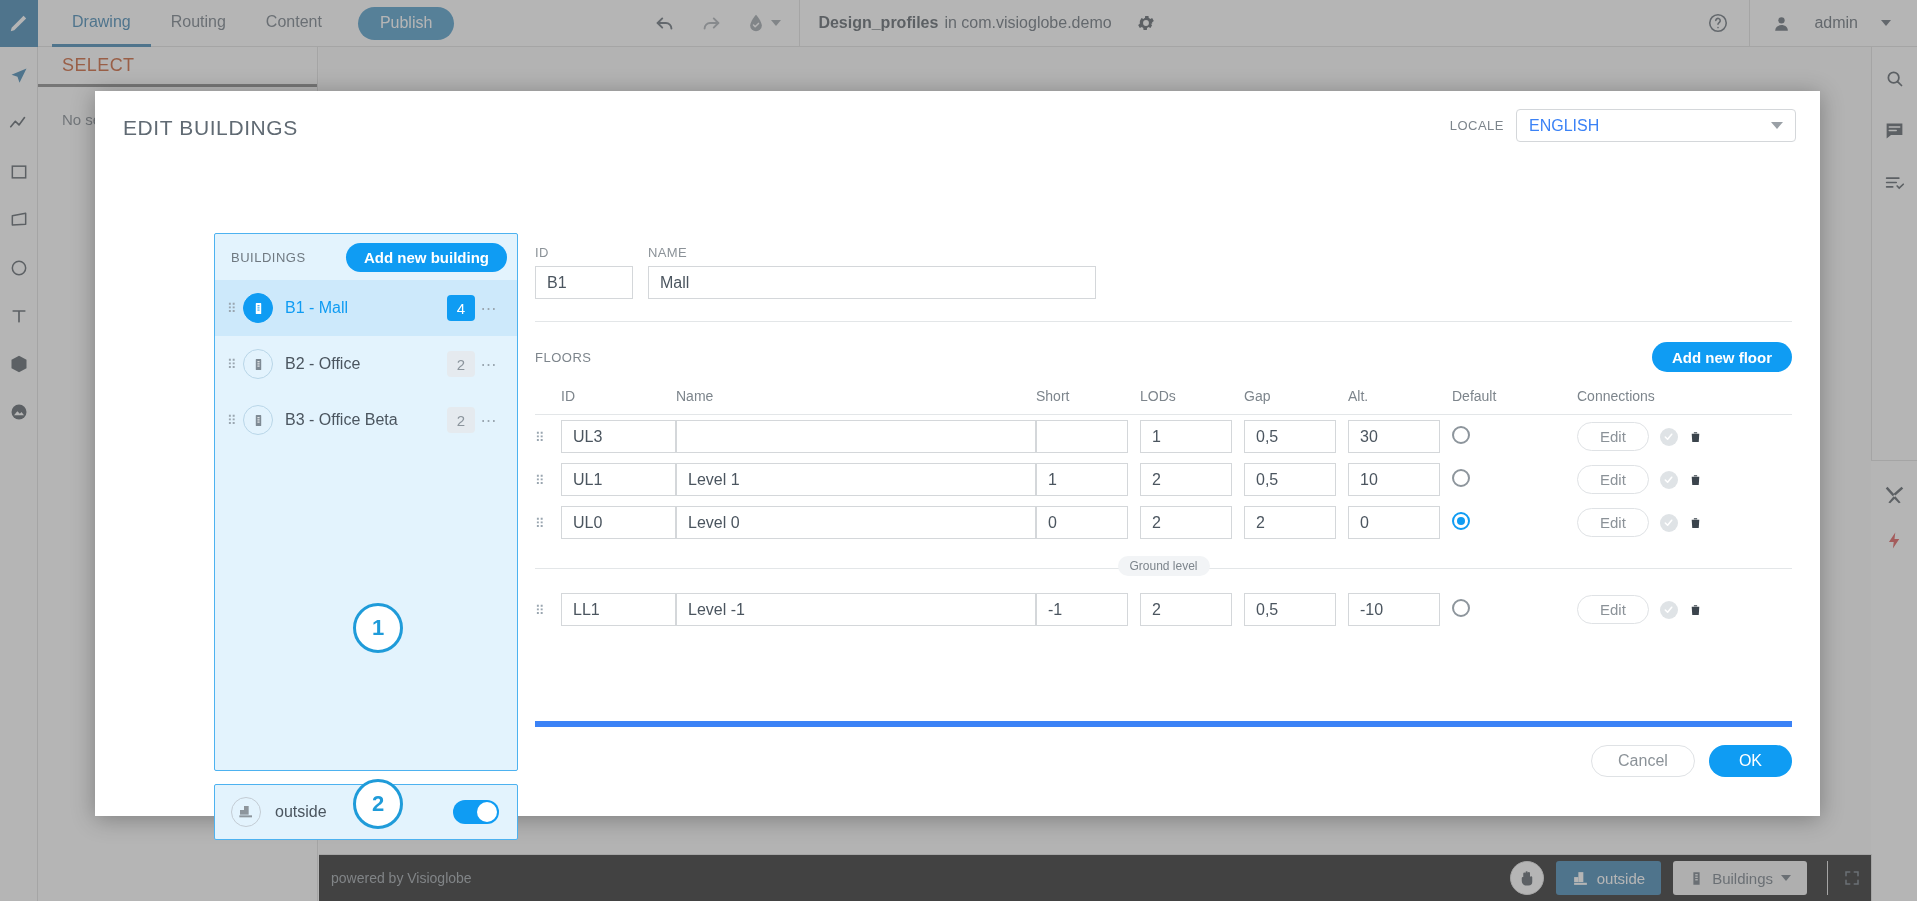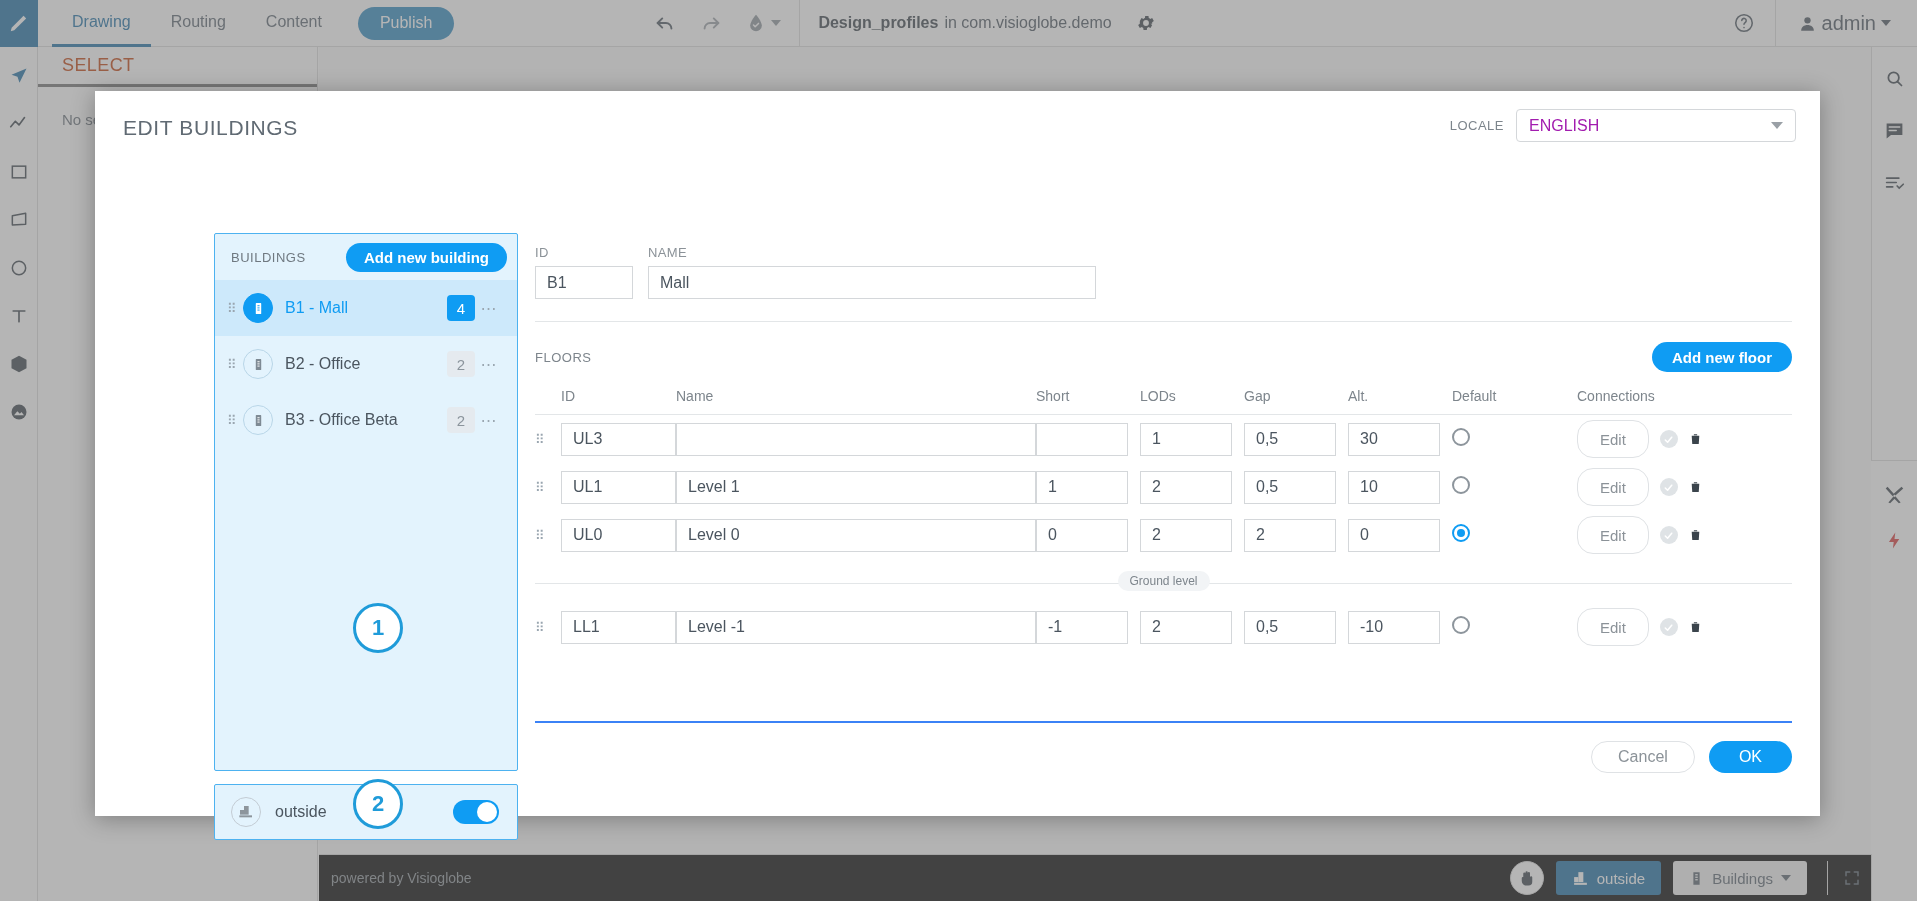--- a/index.html
+++ b/index.html
@@ -47,21 +47,21 @@
   .tb-icons { display:flex; align-items:center; gap:24px; margin-left:200px; color:#4b555f;}
   .tb-icon { cursor:pointer; display:flex; align-items:center; }
   .tb-sep { width:1px; height:47px; background:#dcdcdc; margin:0 18px; }
   .doc-title { font-size:16px; color:#4b555f; display:flex; align-items:center; gap:6px; }
   .doc-title b { font-weight:700; color:#3b444c; }
   .gear-btn { margin-left:18px; cursor:pointer; display:flex; }
   .tb-right { margin-left:auto; display:flex; align-items:center; height:47px; }
   .help-btn { padding:0 20px; cursor:pointer; display:flex; align-items:center;}
   .user-box {
     border-left:1px solid #dcdcdc; height:47px; display:flex; align-items:center;
-    gap:5px; padding:0 26px 0 22px; font-size:20px; color:#4b555f; cursor:pointer;
+    gap:23px; padding:0 26px 0 22px; font-size:16px; color:#4b555f; cursor:pointer;
   }
 
   
   .left-rail {
     position:absolute; top:47px; left:0; width:38px; height:854px;
     background:#fff; border-right:1px solid #dcdcdc;
     display:flex; flex-direction:column; align-items:center; padding-top:16px; gap:22px;
   }
   .rail-icon { width:26px; height:26px; display:flex; align-items:center; justify-content:center; cursor:pointer; color:#3b444c; }
 
@@ -132,21 +132,21 @@
   .modal-title {
     position:absolute; left:28px; top:25px;
     font-size:21px; color:#606a73; letter-spacing:.6px; font-weight:400;
   }
   .locale-wrap {
     position:absolute; right:24px; top:18px; display:flex; align-items:center; gap:12px;text-align:center;
   }
   .locale-label { font-size:13px; color:#7d858c; letter-spacing:.5px;}
   .locale-select {
     width:280px; height:33px; border:1px solid #d4d7da; border-radius:4px;
-    display:flex; align-items:center; padding:8px 12px; font-size:16px; color:#a21caf;
+    display:flex; align-items:center; padding:8px 12px; font-size:16px; color:#3b82f6;
     cursor:pointer; background:#fff; position:relative;
   }
   .locale-select .caret {
     position:absolute; right:12px; width:0;height:0;
     border-left:6px solid transparent;border-right:6px solid transparent;border-top:7px solid #9aa0a6;
   }
 
   
   .buildings-col {
     position:absolute; left:119px; top:142px; width:304px; height:538px;
@@ -238,39 +238,39 @@
   .c-gap    { width:104px; }
   .c-alt    { width:104px; }
   .c-def    { width:125px; }
   .c-conn   { width:215px; }
 
   .cell-ipt { width:100%; }
   .radio { width:18px;height:18px;border-radius:50%;border:2px solid #8d959c; display:inline-block; position:relative; cursor:pointer;}
   .radio.on { border-color:#0f9cf3; }
   .radio.on::after { content:""; position:absolute; left:3px; top:3px; width:8px;height:8px;border-radius:50%;background:#0f9cf3;}
   .edit-btn {
-    border:1px solid #dfe2e5; background:#fff; border-radius:16px; height:38px; padding:0 22px;
+    border:1px solid #dfe2e5; background:#fff; border-radius:16px; height:29px; padding:0 22px;
     font-size:15px; color:#8b9298; cursor:pointer; font-family:inherit;
   }
   .conn-cell { display:flex; align-items:center; gap:11px; }
   .chk-icon { width:18px;height:18px;border-radius:50%;background:#dfe3e6;display:flex;align-items:center;justify-content:center;}
   .trash { cursor:pointer; display:flex; }
 
   .ground-sep {
     position:relative; height:24px; margin-top:12px; margin-bottom:6px;
   }
   .ground-sep .line { position:absolute; top:12px; left:0; right:0; height:1px; background:#e3e6e8;}
   .ground-sep .pill {
     position:absolute; left:50%; top:0; transform:translateX(-50%);
     background:#f2f4f6; color:#7d858c; font-size:12px; padding:3px 12px; border-radius:11px;
   }
 
   .modal-footer {
     position:absolute; left:440px; right:28px; top:630px;
-    border-top:2px solid #3b82f6; padding-top:18px; display:flex; justify-content:flex-end; gap:14px;
+    border-top:6px solid #3b82f6; padding-top:18px; display:flex; justify-content:flex-end; gap:14px;
   }
   .cancel-btn {
     border:1px solid #dfe2e5; background:#fff; border-radius:18px; height:32px; padding:0 26px;
     font-size:16px; color:#8b9298; cursor:pointer; font-family:inherit;
   }
   .ok-btn {
     border:none; background:#0f9cf3; color:#fff; border-radius:18px; height:32px; padding:0 30px;
     font-size:16px; cursor:pointer; font-family:inherit; font-weight:400;
   }
 </style>

